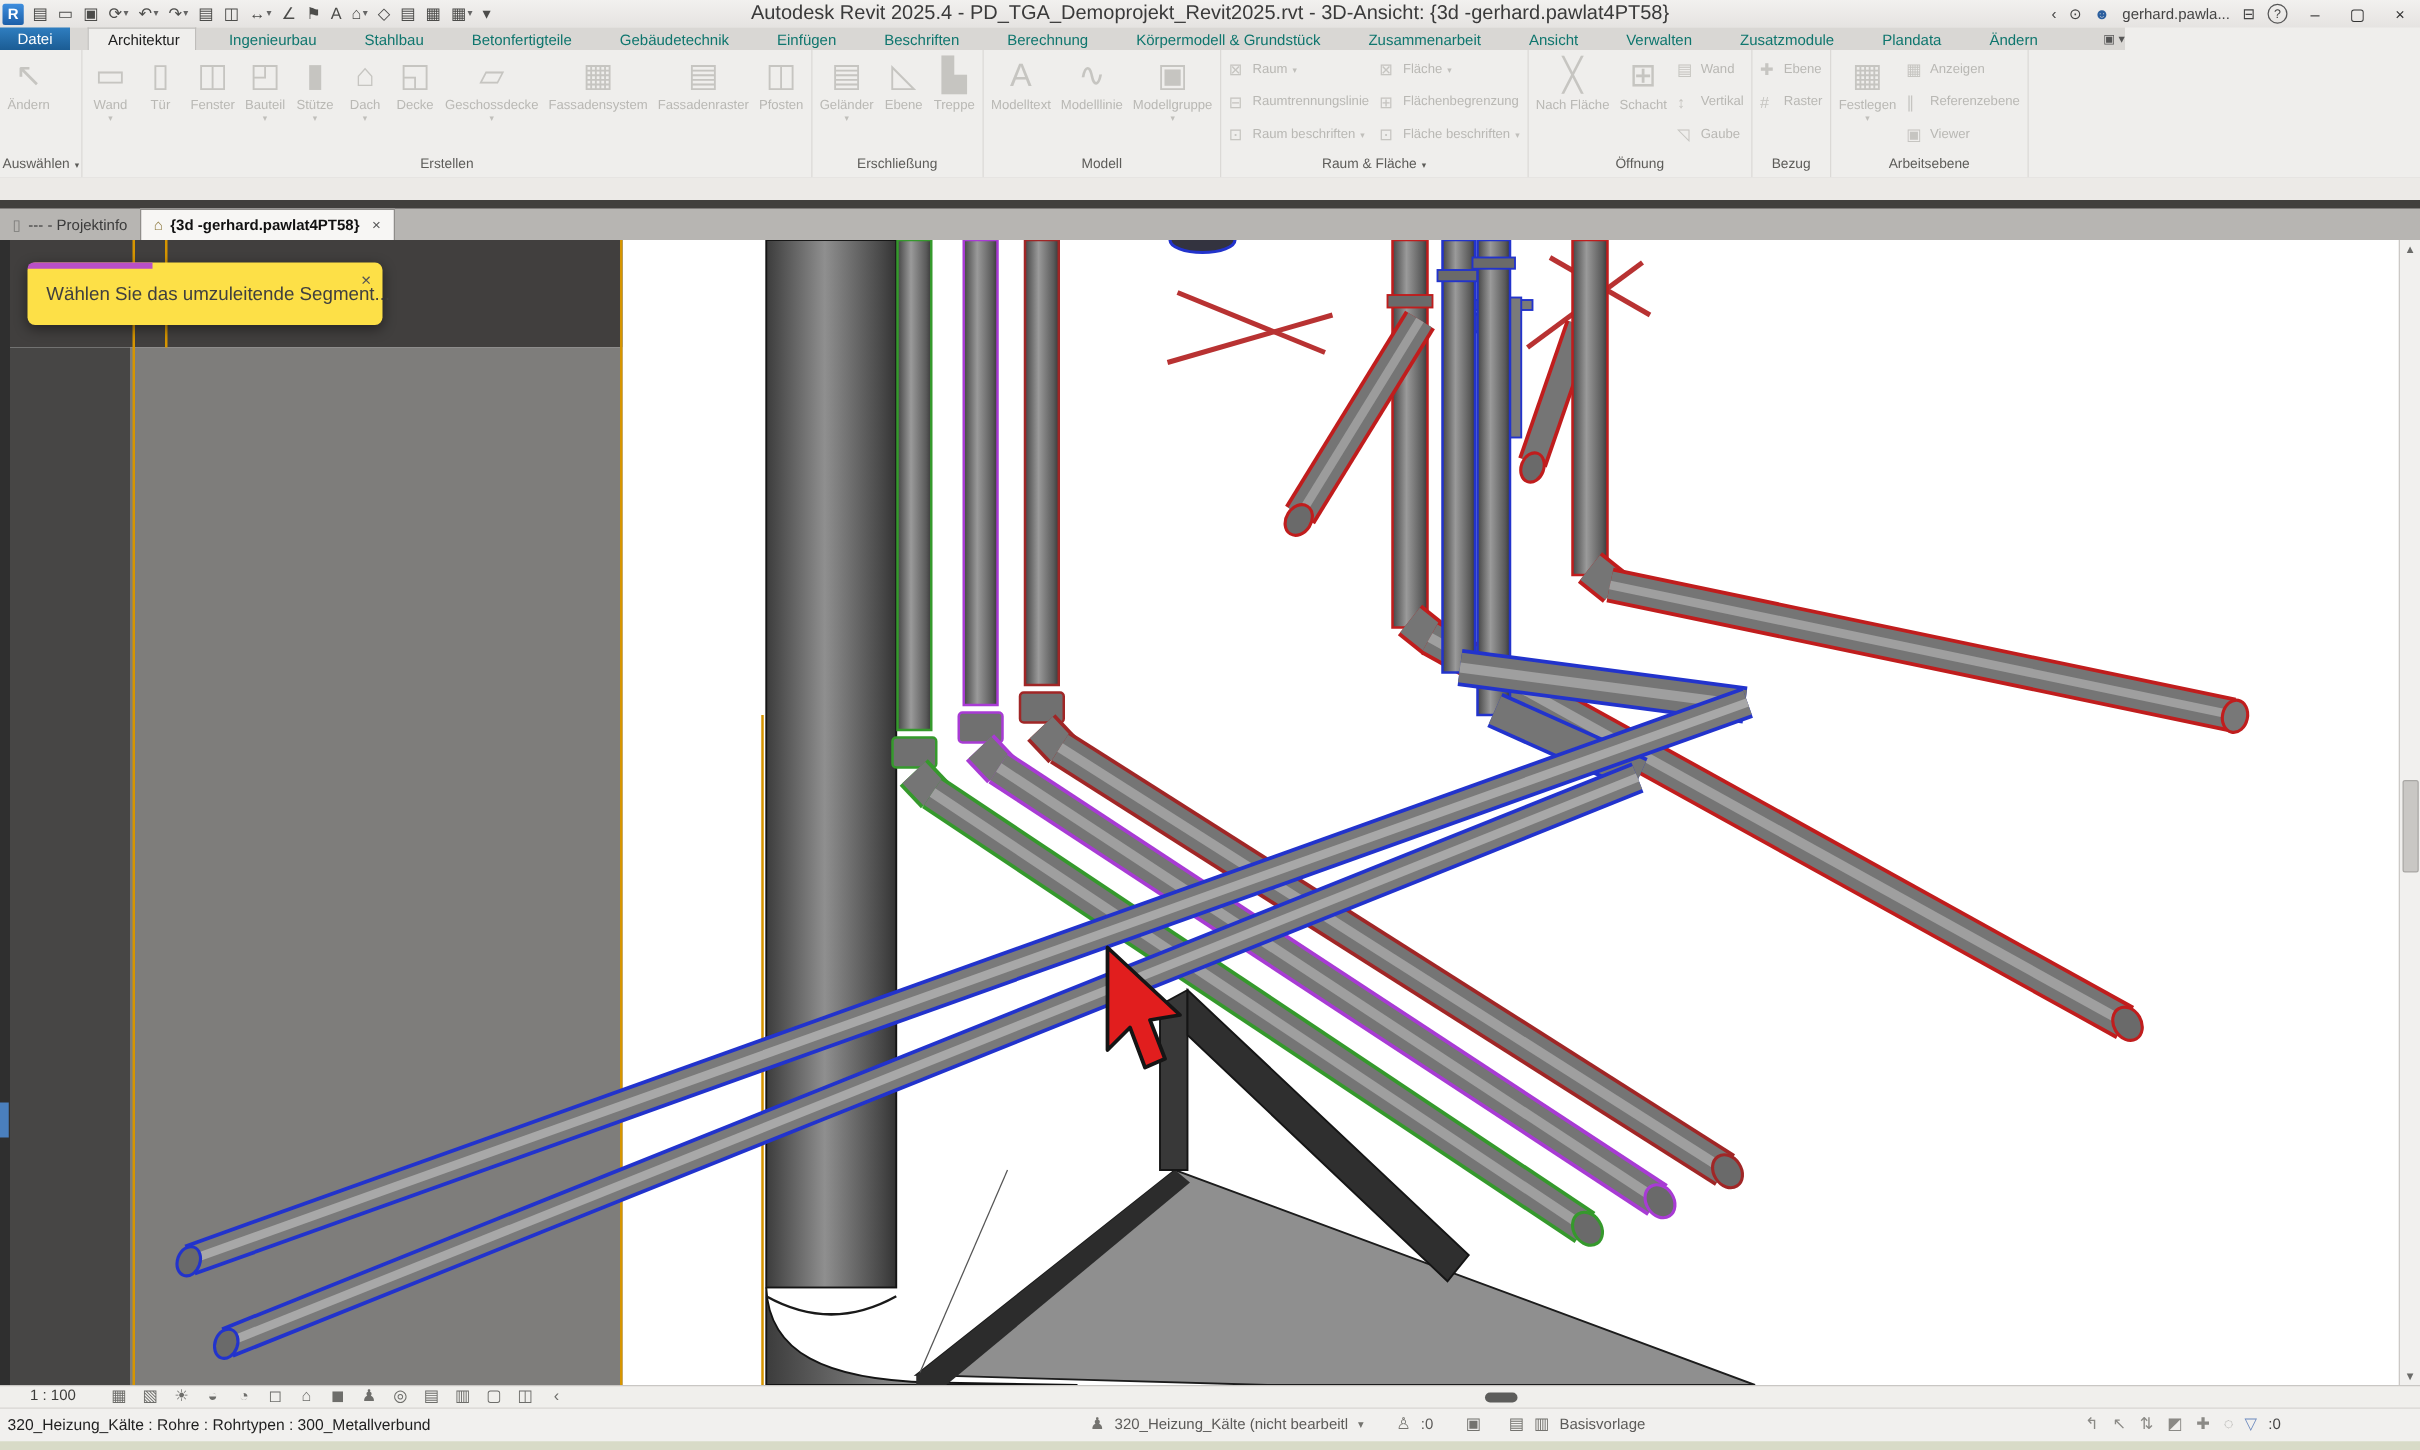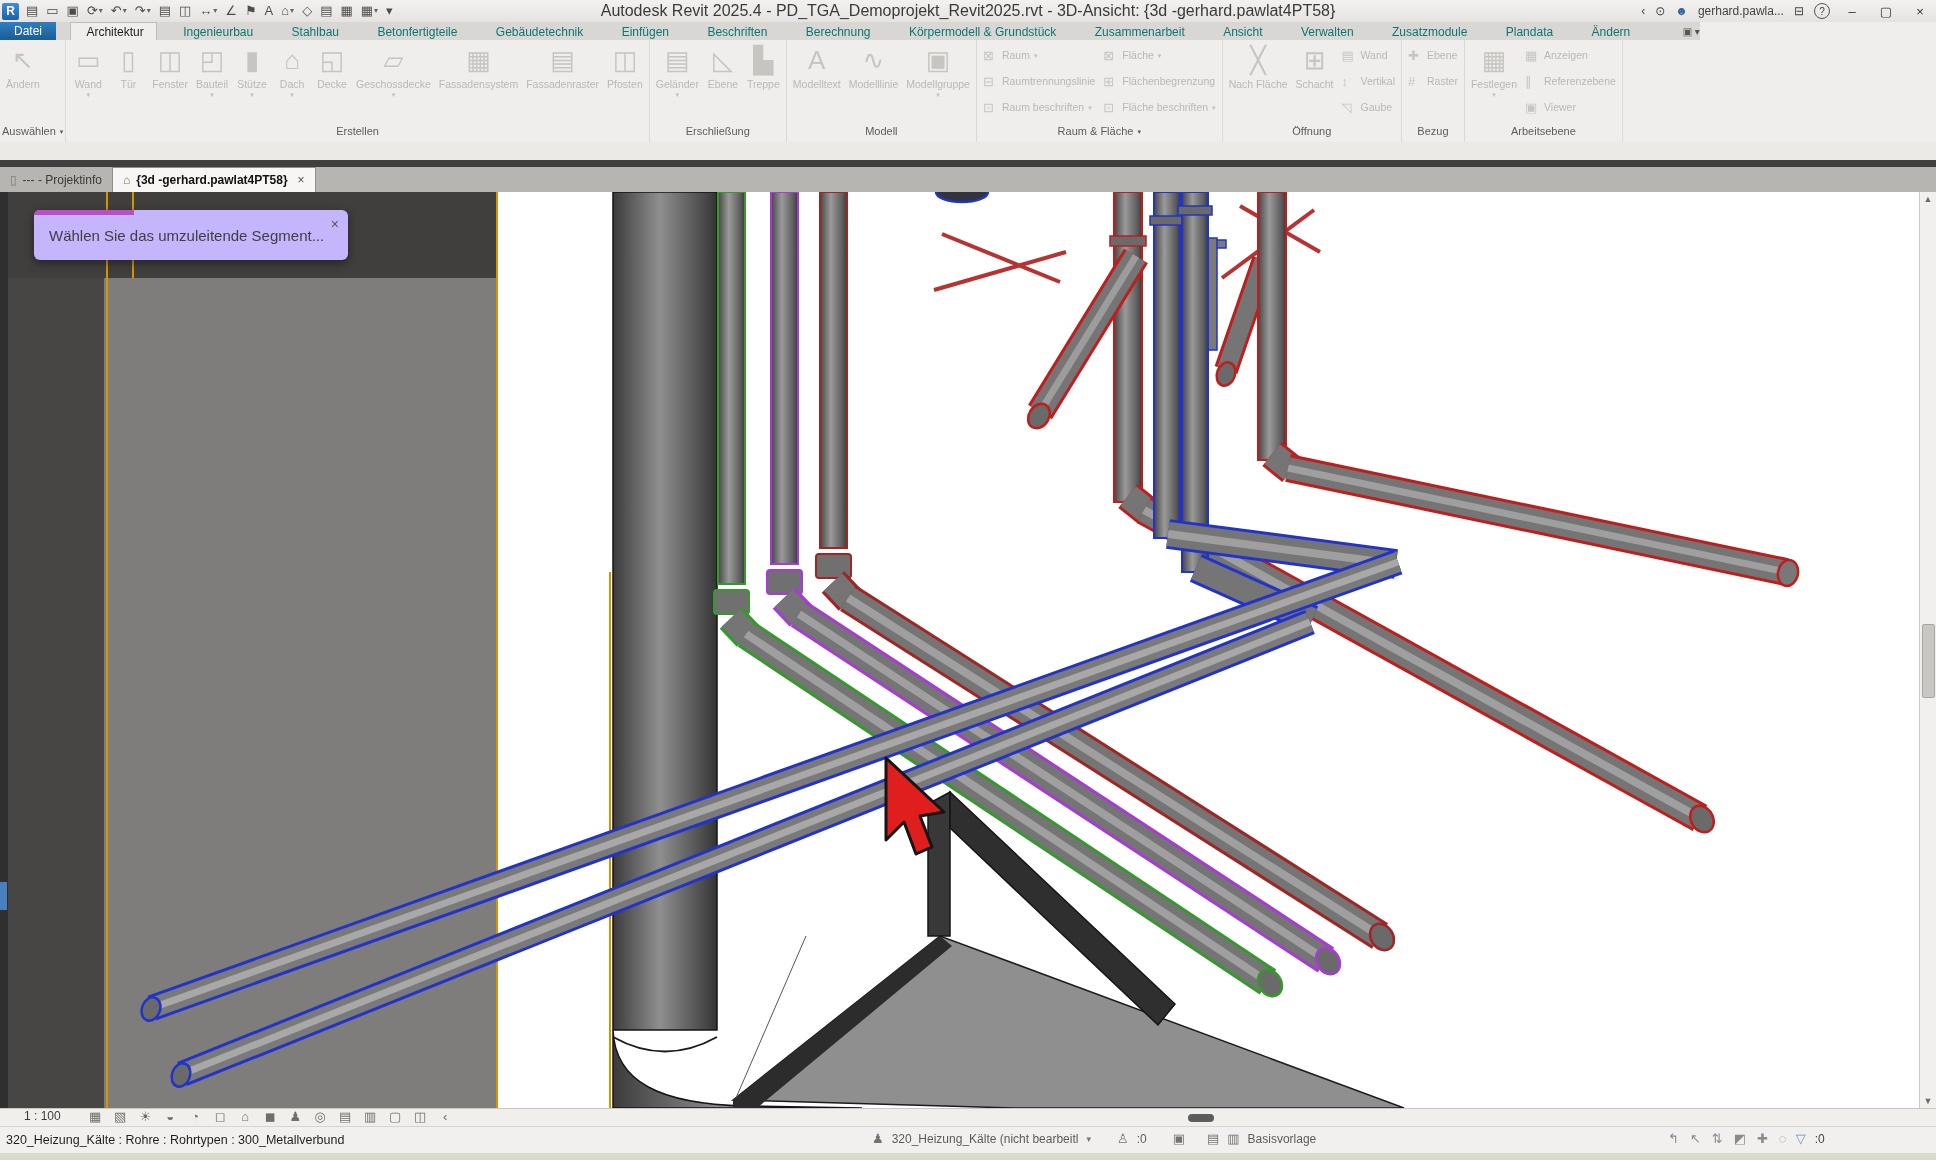--- a/index.html
+++ b/index.html
@@ -39,22 +39,22 @@
   #ribbongap{position:absolute;left:0;top:142px;width:1936px;height:18px;background:#eceae7;border-bottom:1px solid #d5d3d0;}
   #tabstrip-dark{position:absolute;left:0;top:160px;width:1936px;height:7px;background:#413f3d;}
   #viewtabs{position:absolute;left:0;top:167px;width:1936px;height:25px;background:#b7b5b2;display:flex;align-items:stretch;font-size:12px;}
   .vtab{display:flex;align-items:center;gap:6px;padding:0 10px;color:#3b3b3b;white-space:nowrap;}
   .vtab .docic{color:#7a7977;font-size:12px;}
   .vtab.active{background:#f7f6f4;border:1px solid #8f8d8a;border-bottom:none;color:#111;font-weight:bold;}
   .vtab.active .homeic{color:#8a7436;font-weight:normal;}
   .vtab .closex{color:#555;font-weight:normal;margin-left:4px;}
   
   #canvas{position:absolute;left:0;top:192px;width:1936px;height:916px;background:#ffffff;}
-  #toast{position:absolute;left:22px;top:18px;width:314px;height:50px;background:#c4b5fd;border-radius:6px;
-    box-shadow:0 3px 10px rgba(0,0,0,.45);z-index:5;margin-left:12px;}
+  #toast{position:absolute;left:22px;top:18px;width:284px;height:50px;background:#fde047;border-radius:6px;
+    box-shadow:0 3px 10px rgba(0,0,0,.45);z-index:5;}
   #toastbar{position:absolute;left:0;top:0;width:100px;height:5px;background:#b94fc6;border-top-left-radius:6px;}
   #toasttext{position:absolute;left:15px;top:17px;font-size:15px;color:#3f3f3f;white-space:nowrap;}
   #toastclose{position:absolute;right:9px;top:6px;font-size:14px;color:#555;}
   
   #vscroll{position:absolute;right:0;top:192px;width:16px;height:916px;background:#f1f0ee;border-left:1px solid #ccc9c6;z-index:4;}
   #vthumb{position:absolute;left:2px;top:432px;width:11px;height:72px;background:#c9c7c4;border:1px solid #a9a7a4;border-radius:2px;}
   .scrollarrow{position:absolute;left:0;width:16px;text-align:center;font-size:9px;color:#6b6b69;}
   
   #viewbar{position:absolute;left:0;top:1108px;width:1936px;height:18px;background:#f0efec;border-top:1px solid #c9c7c4;
     display:flex;align-items:flex-start;font-size:12px;color:#3c3c3a;}

